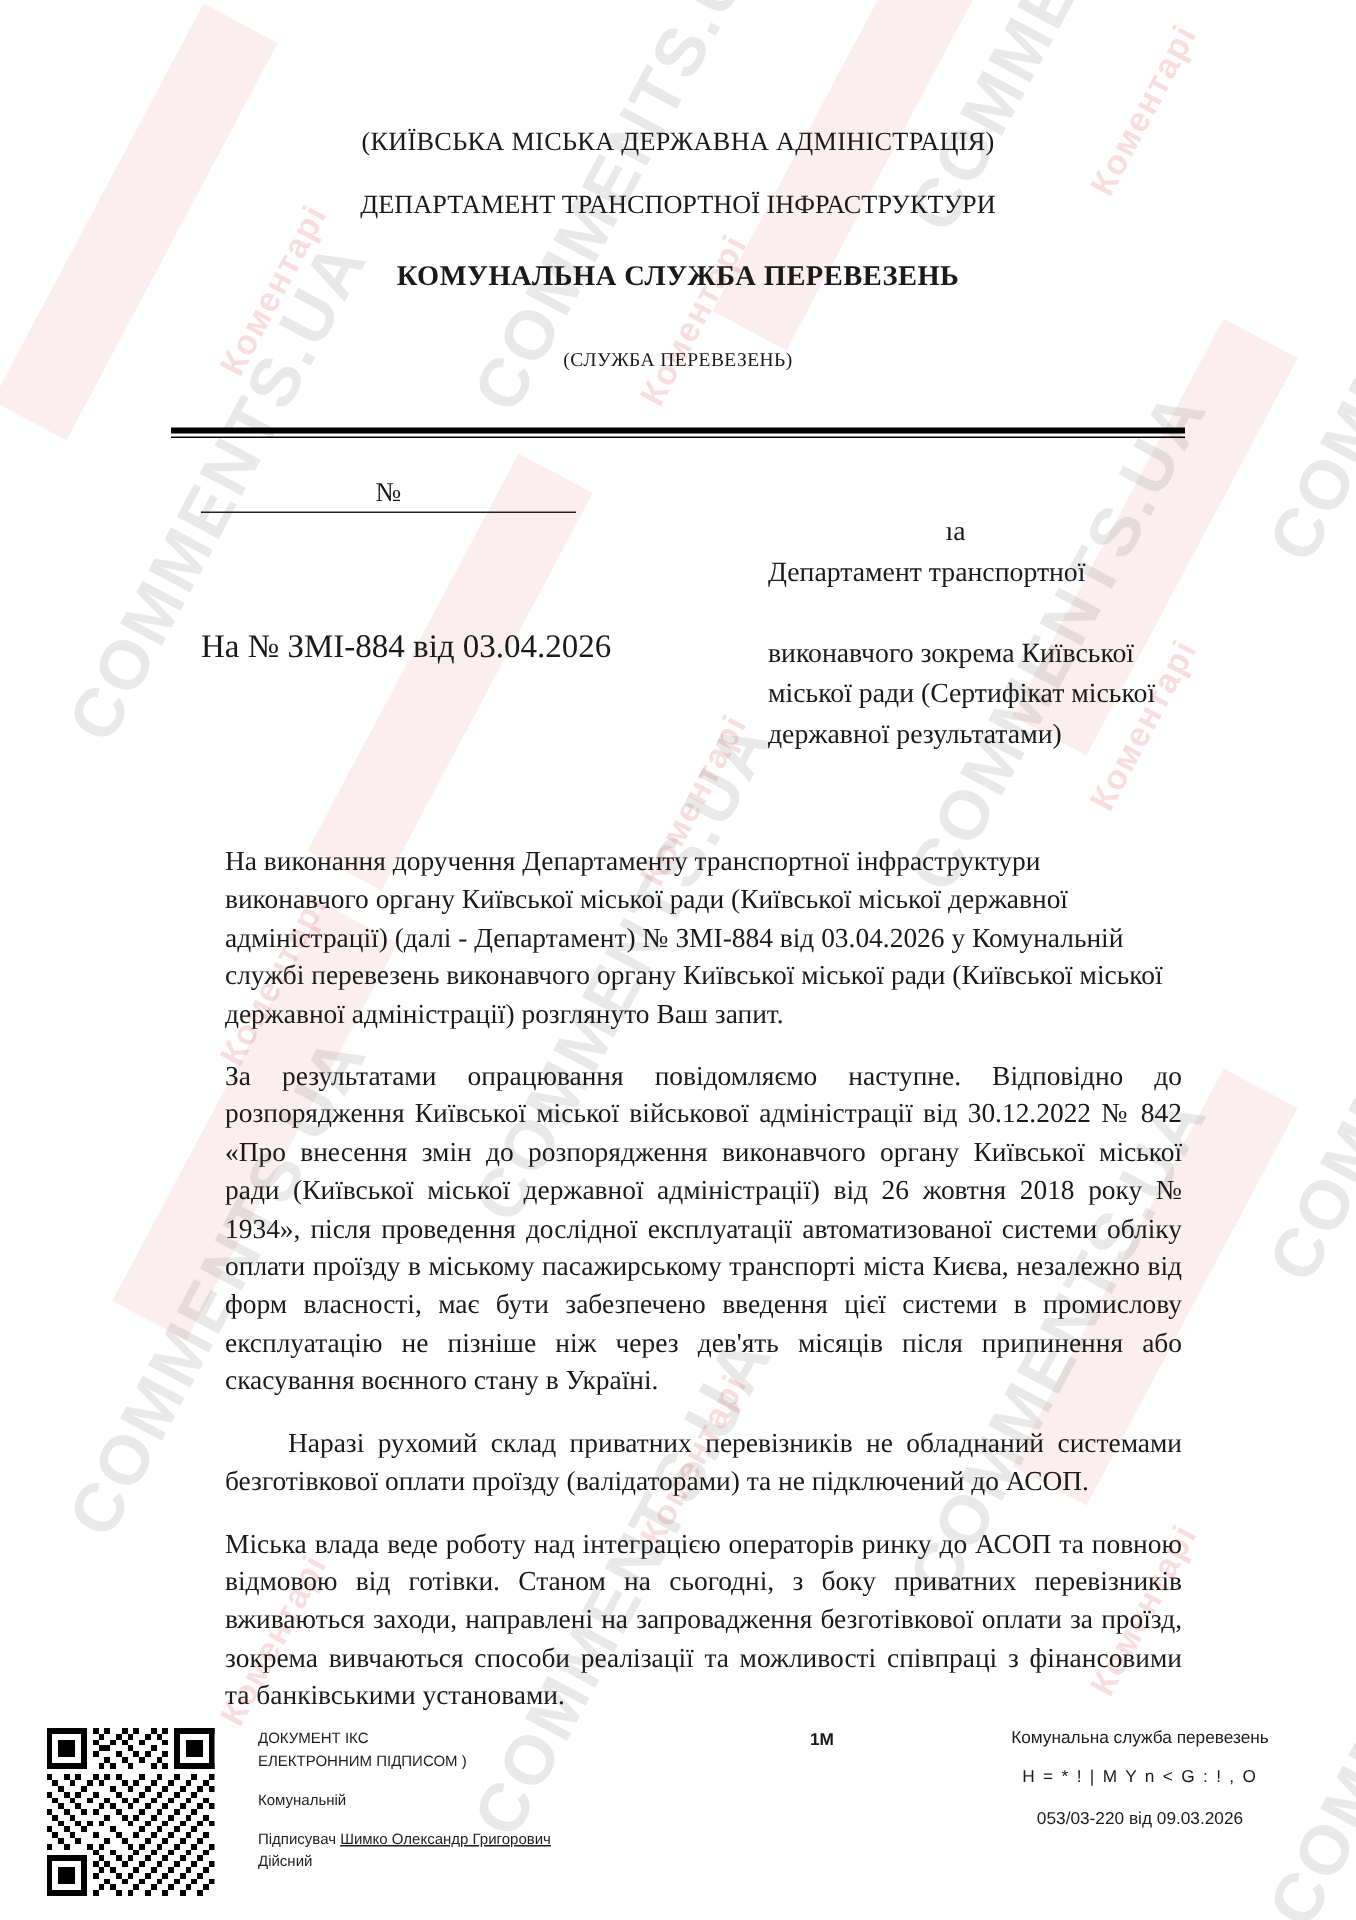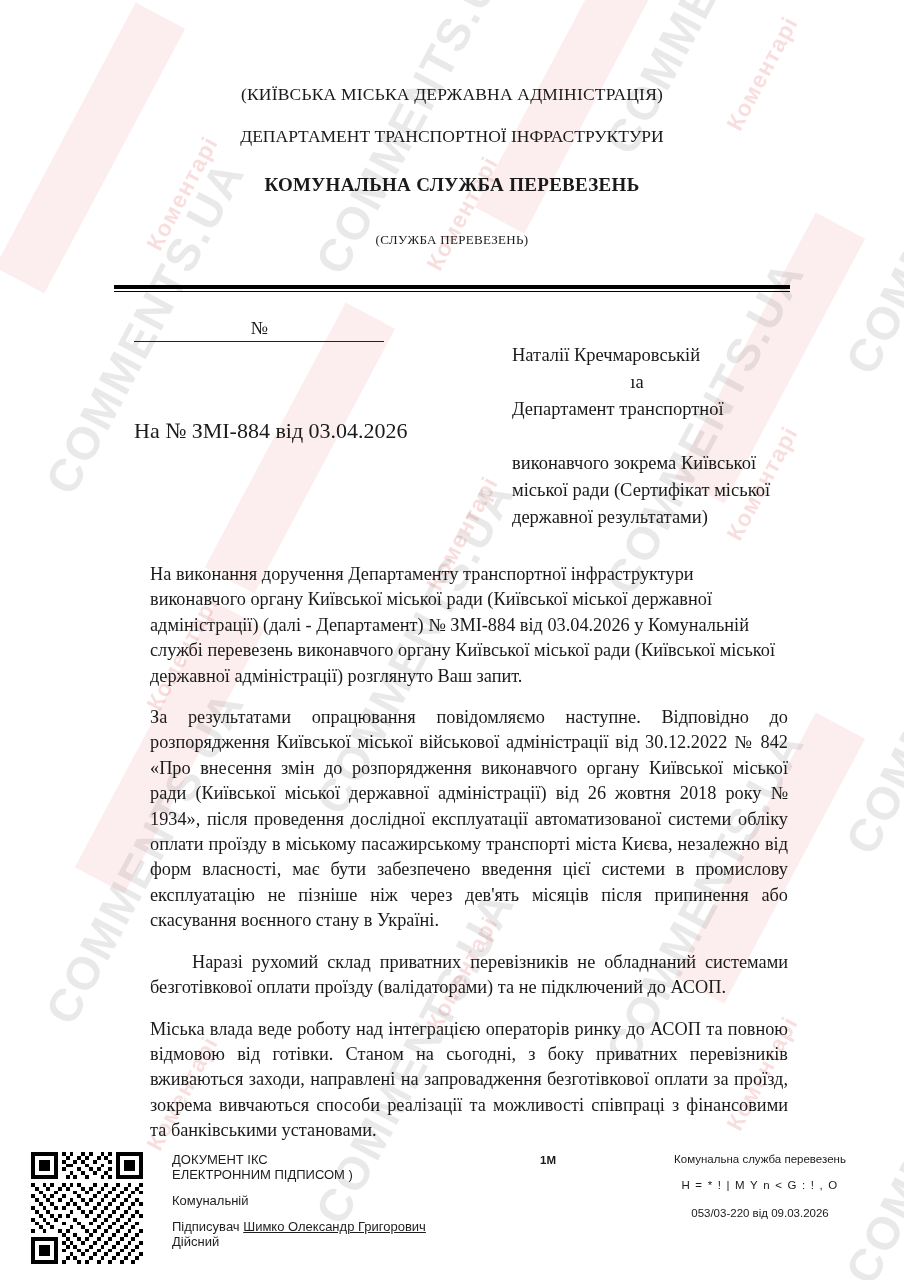--- a/index.html
+++ b/index.html
@@ -174,21 +174,21 @@
     left: 31px;
     top: 6px;
     width: 112px;
     height: 112px;
   }
   .sig-left {
     position: absolute;
     left: 172px;
     top: 6px;
     width: 290px;
-    font-size: 13px;
+    font-size: 10px;
     line-height: 15px;
     color: #1d1d1d;
   }
   .sig-left .b { font-weight: 400; }
   .sig-left .sp { height: 11px; }
   .sig-left .underline { text-decoration: underline; }
   .mark-im {
     position: absolute;
     left: 540px;
     top: 8px;
@@ -261,21 +261,20 @@
 
     <div class="meta-row">
       <div class="blank-no">
         <span class="nm">№</span>
         <div class="ruleline"></div>
       </div>
 
       <div class="onref">На № ЗМІ-884 від 03.04.2026</div>
 
       <div class="addressee">
-        <div>Наталії Кречмаровській</div>
         <div class="centered">ıа</div>
         <div>Департамент транспортної</div>
         <div class="gap"></div>
         <div>виконавчого зокрема Київської</div>
         <div>міської ради (Сертифікат міської</div>
         <div>державної результатами)</div>
       </div>
     </div>
 
     <div class="body-text">

